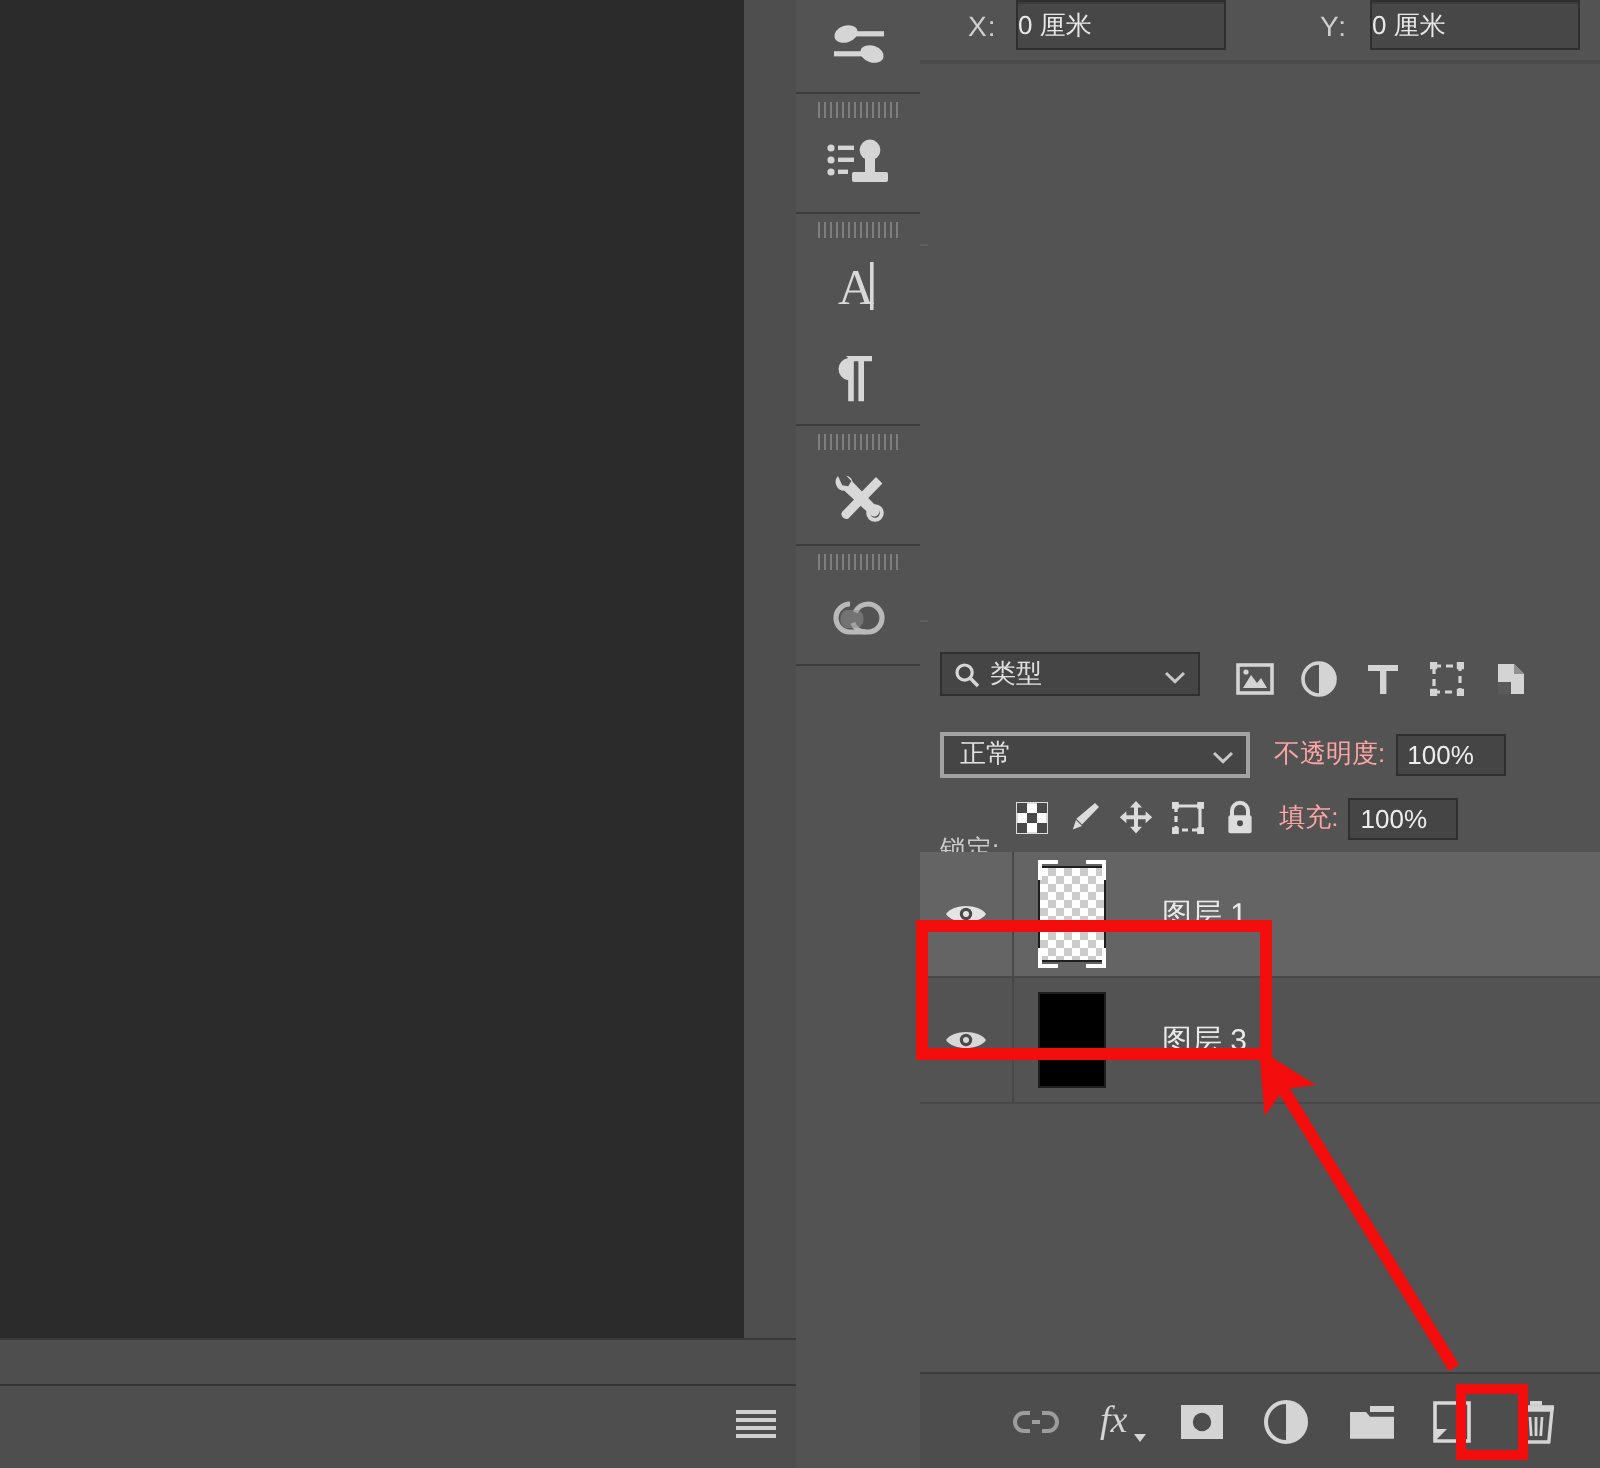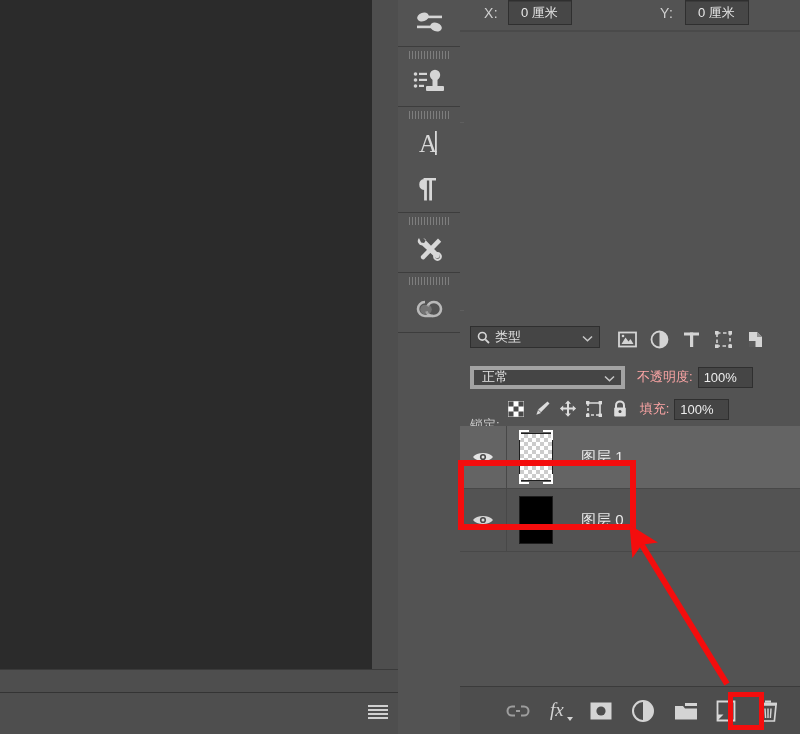--- a/index.html
+++ b/index.html
@@ -67,25 +67,25 @@
 
   
   #options-bar{
     position:absolute;left:0;top:0;width:340px;height:30px;
     background:#535353;
   }
   .opt-label{
     position:absolute;top:5px;color:#cfcfcf;font-size:14px;letter-spacing:.5px;
   }
   .opt-field{
-    position:absolute;top:0px;height:25px;width:64px;
+    position:absolute;top:0px;height:25px;width:105px;
     background:#474747;border:1px solid #2f2f2f;
     box-shadow:inset 0 1px 0 #3b3b3b;
     color:#e8e8e8;font-size:13px;
-    display:flex;align-items:center;padding-left:12px;box-sizing:border-box;
+    display:flex;align-items:center;padding-left:0;box-sizing:border-box;
     cursor:text;
   }
   #opt-x-label{left:24px;}
   #opt-x-field{left:48px;}
   #opt-y-label{left:200px;}
   #opt-y-field{left:225px;}
 
   #options-divider{
     position:absolute;left:0;top:30px;width:340px;height:2px;background:#4a4a4a;
   }
@@ -134,21 +134,21 @@
   }
   #filter-icons{display:flex;margin-left:14px;gap:6px;}
 
   
   #blend-row{
     position:absolute;left:0;top:36px;width:340px;height:30px;
     display:flex;align-items:center;
   }
   #blend-select{
     margin-left:10px;width:155px;height:23px;background:#454545;
-    border:4px solid #a3a3a3;display:flex;align-items:center;cursor:pointer;
+    border:2px solid #a3a3a3;display:flex;align-items:center;cursor:pointer;
     box-sizing:border-box;
   }
   #blend-select .bval{flex:1;font-size:13px;color:#e3e3e3;padding-left:8px;}
   #blend-select .bchev{margin-right:6px;}
   .row-label{font-size:13px;color:#fca5a5;}
   #opacity-label{margin-left:12px;}
   #opacity-field{
     margin-left:5px;width:55px;height:21px;background:#454545;border:1px solid #2f2f2f;
     color:#ededed;font-size:13px;display:flex;align-items:center;
     padding-left:5px;box-sizing:border-box;cursor:text;
@@ -479,21 +479,21 @@
         <div class="eye-cell">
           <svg width="22" height="14" viewBox="0 0 22 14">
             <path d="M1 7 C4.5 1.6, 17.5 1.6, 21 7 C17.5 12.4, 4.5 12.4, 1 7 Z" fill="#d8d8d8"></path>
             <circle cx="11" cy="7" r="3.1" fill="#4a4a4a"></circle>
             <circle cx="11" cy="7" r="1.5" fill="#d8d8d8"></circle>
           </svg>
         </div>
         <div class="thumb-wrap">
           <div class="thumb black"></div>
         </div>
-        <span class="layer-name">图层 0</span>
+        <span class="layer-name">图层 3</span>
       </div>
 
     </div>
   </div>
 
   <div id="panel-bottom-bar">
     <div class="bb-btn">
       <svg width="24" height="16" viewBox="0 0 24 16">
         <g fill="none" stroke="#9d9d9d" stroke-width="2">
           <path d="M10 8 h4"></path>

